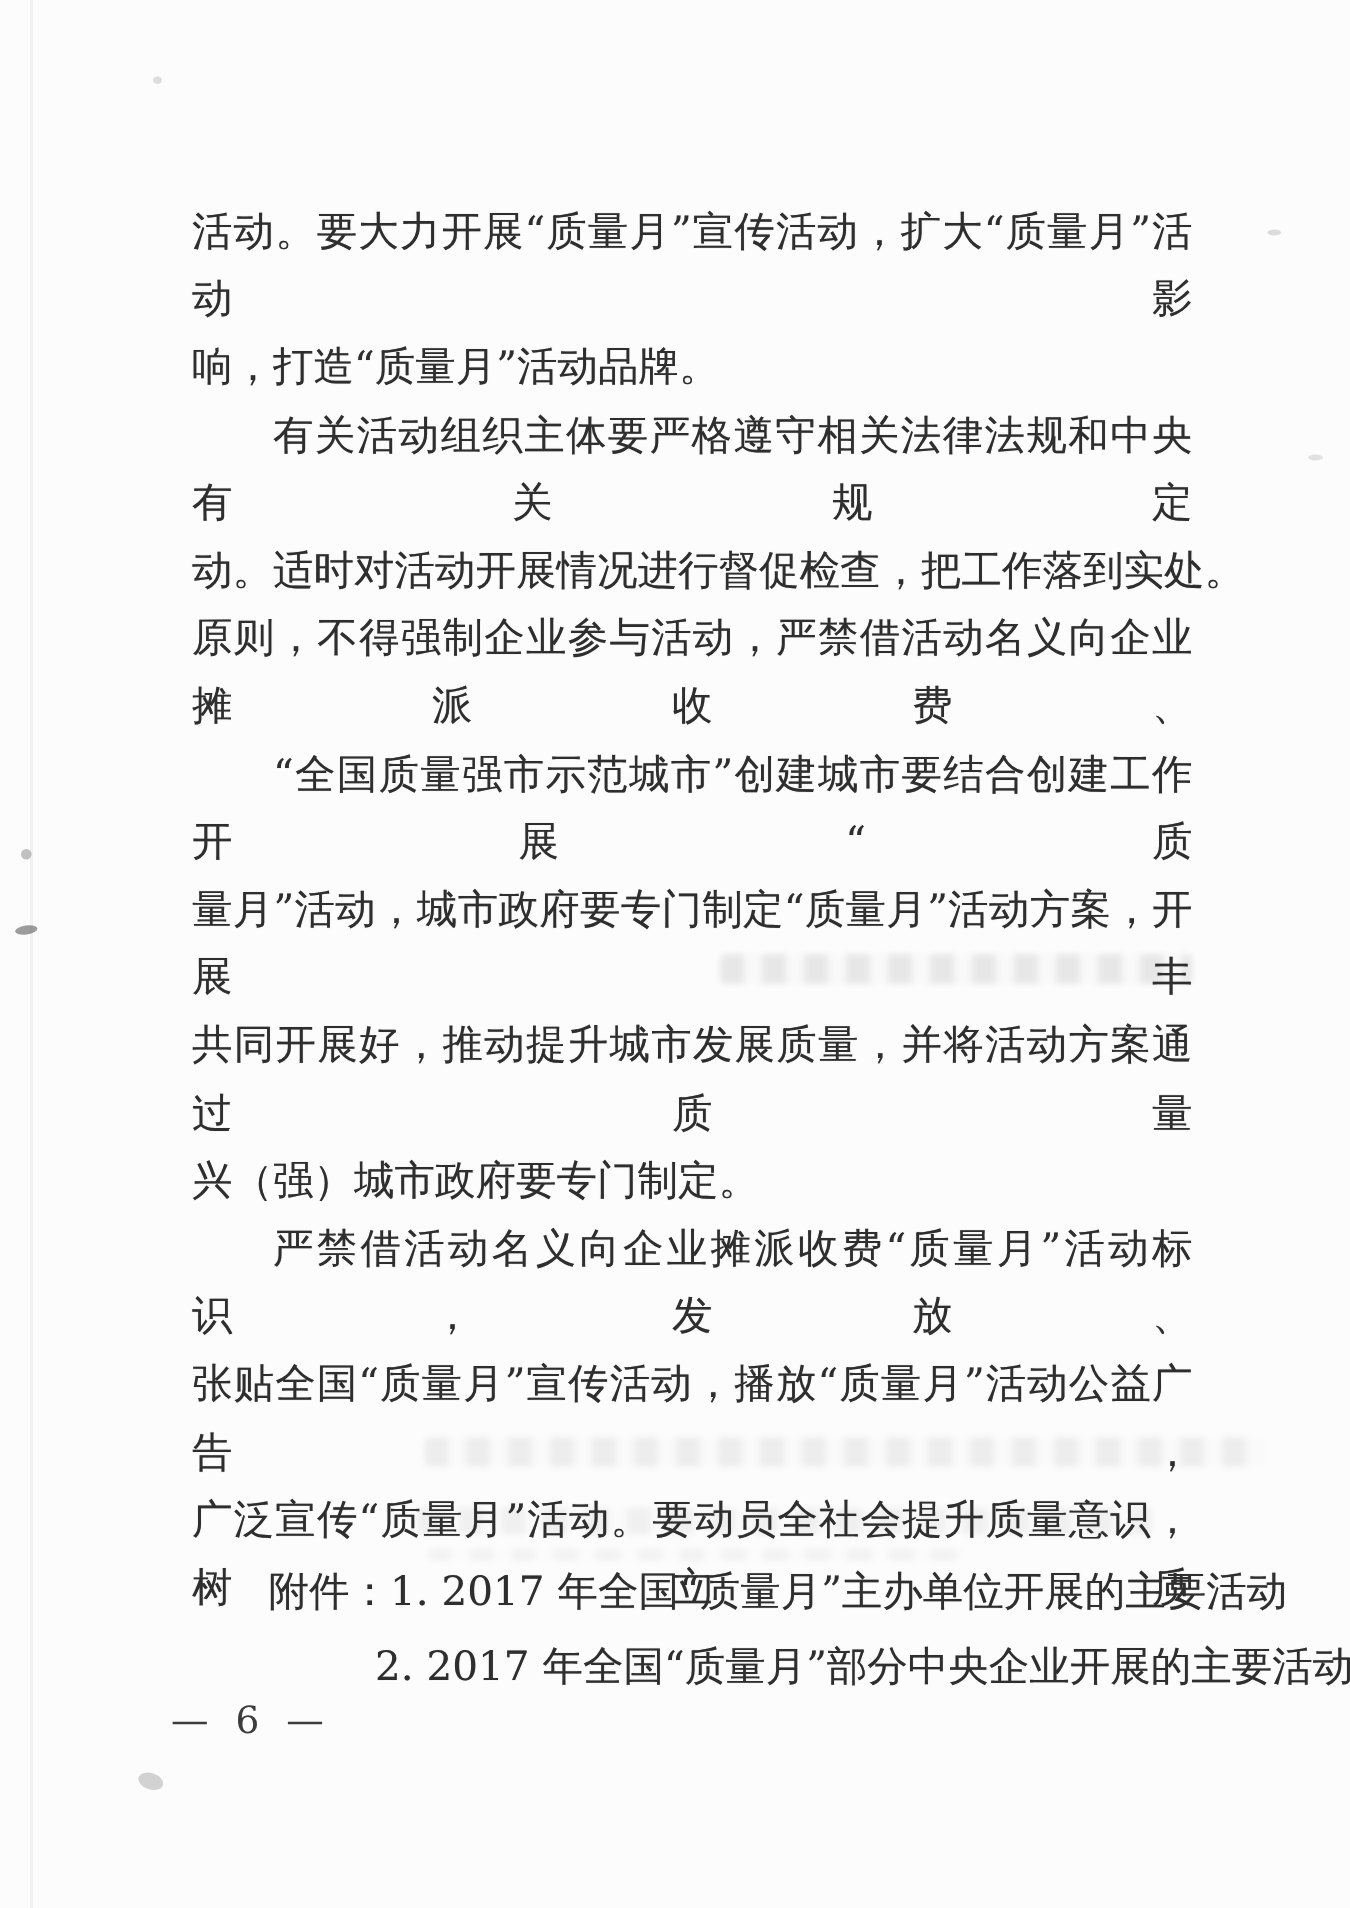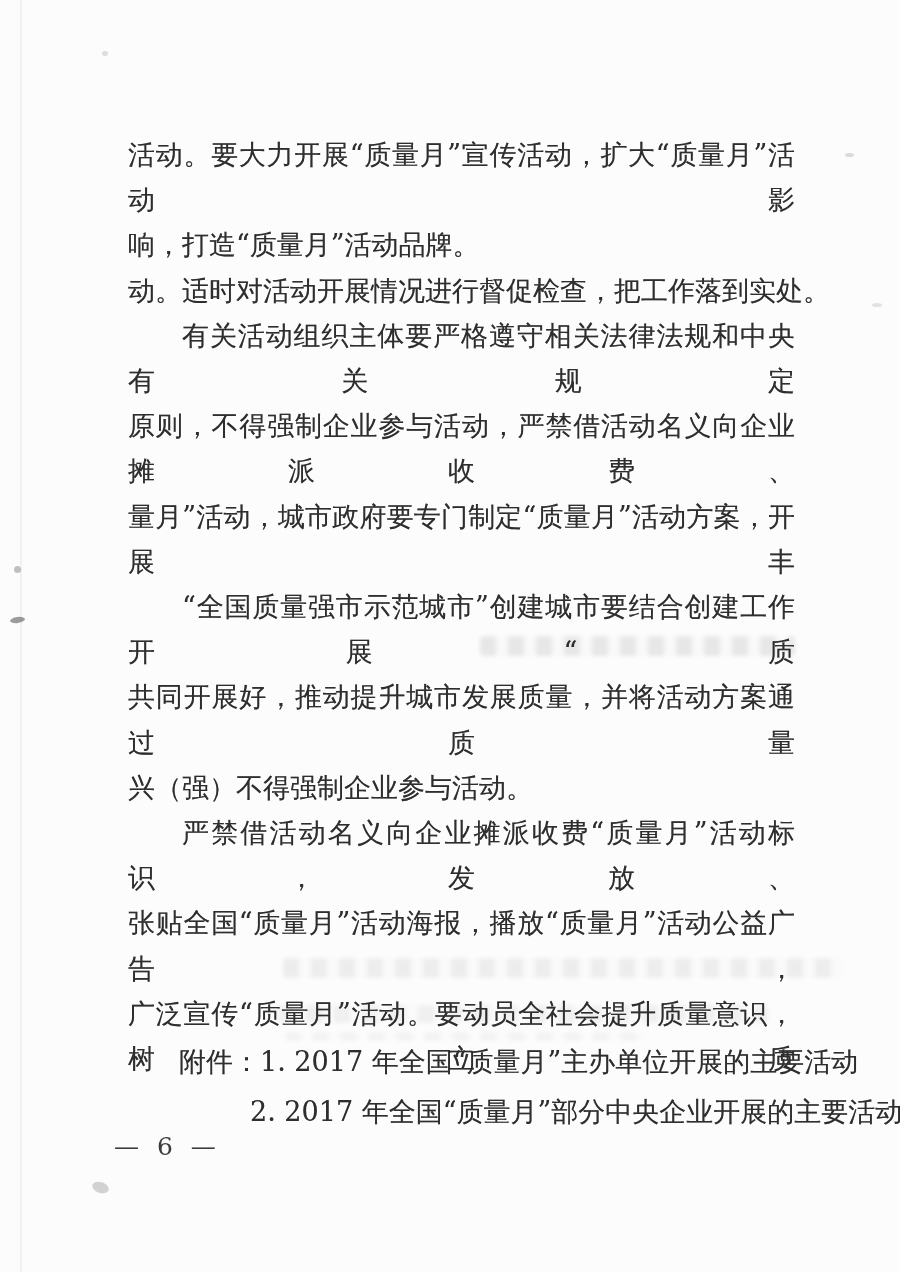--- a/index.html
+++ b/index.html
@@ -97,29 +97,29 @@
   <div class="speck speck5"></div>
   <div class="speck speck6"></div>
   <div class="ghost ghostA"></div>
   <div class="ghost ghostB"></div>
   <div class="ghost ghostC"></div>
   <div class="ghost ghostD"></div>
 
   <div class="body-text">
     <div class="ln fill">活动。要大力开展“质量月”宣传活动，扩大“质量月”活动影</div>
     <div class="ln">响，打造“质量月”活动品牌。</div>
+    <div class="ln ind fill">有关活动组织主体要严格遵守相关法律法规和中央有关规定</div>
     <div class="ln">动。适时对活动开展情况进行督促检查，把工作落到实处。</div>
-    <div class="ln ind fill">有关活动组织主体要严格遵守相关法律法规和中央有关规定</div>
     <div class="ln fill">原则，不得强制企业参与活动，严禁借活动名义向企业摊派收费、</div>
+    <div class="ln ind fill">“全国质量强市示范城市”创建城市要结合创建工作开展“质</div>
     <div class="ln fill">量月”活动，城市政府要专门制定“质量月”活动方案，开展丰</div>
-    <div class="ln ind fill">“全国质量强市示范城市”创建城市要结合创建工作开展“质</div>
     <div class="ln fill">共同开展好，推动提升城市发展质量，并将活动方案通过质量</div>
-    <div class="ln">兴（强）不得强制企业参与活动。</div>
+    <div class="ln">兴（强）城市政府要专门制定。</div>
     <div class="ln ind fill">严禁借活动名义向企业摊派收费“质量月”活动标识，发放、</div>
-    <div class="ln fill">张贴全国“质量月”活动海报，播放“质量月”活动公益广告，</div>
+    <div class="ln fill">张贴全国“质量月”宣传活动，播放“质量月”活动公益广告，</div>
     <div class="ln fill">广泛宣传“质量月”活动。要动员全社会提升质量意识，树立质</div>
 
   </div>
 
   <div class="attachments">
     <div class="att">附件：1. 2017 年全国“质量月”主办单位开展的主要活动</div>
     <div class="att att2">2. 2017 年全国“质量月”部分中央企业开展的主要活动</div>
   </div>
 
   <div class="pagenum">— 6 —</div>

